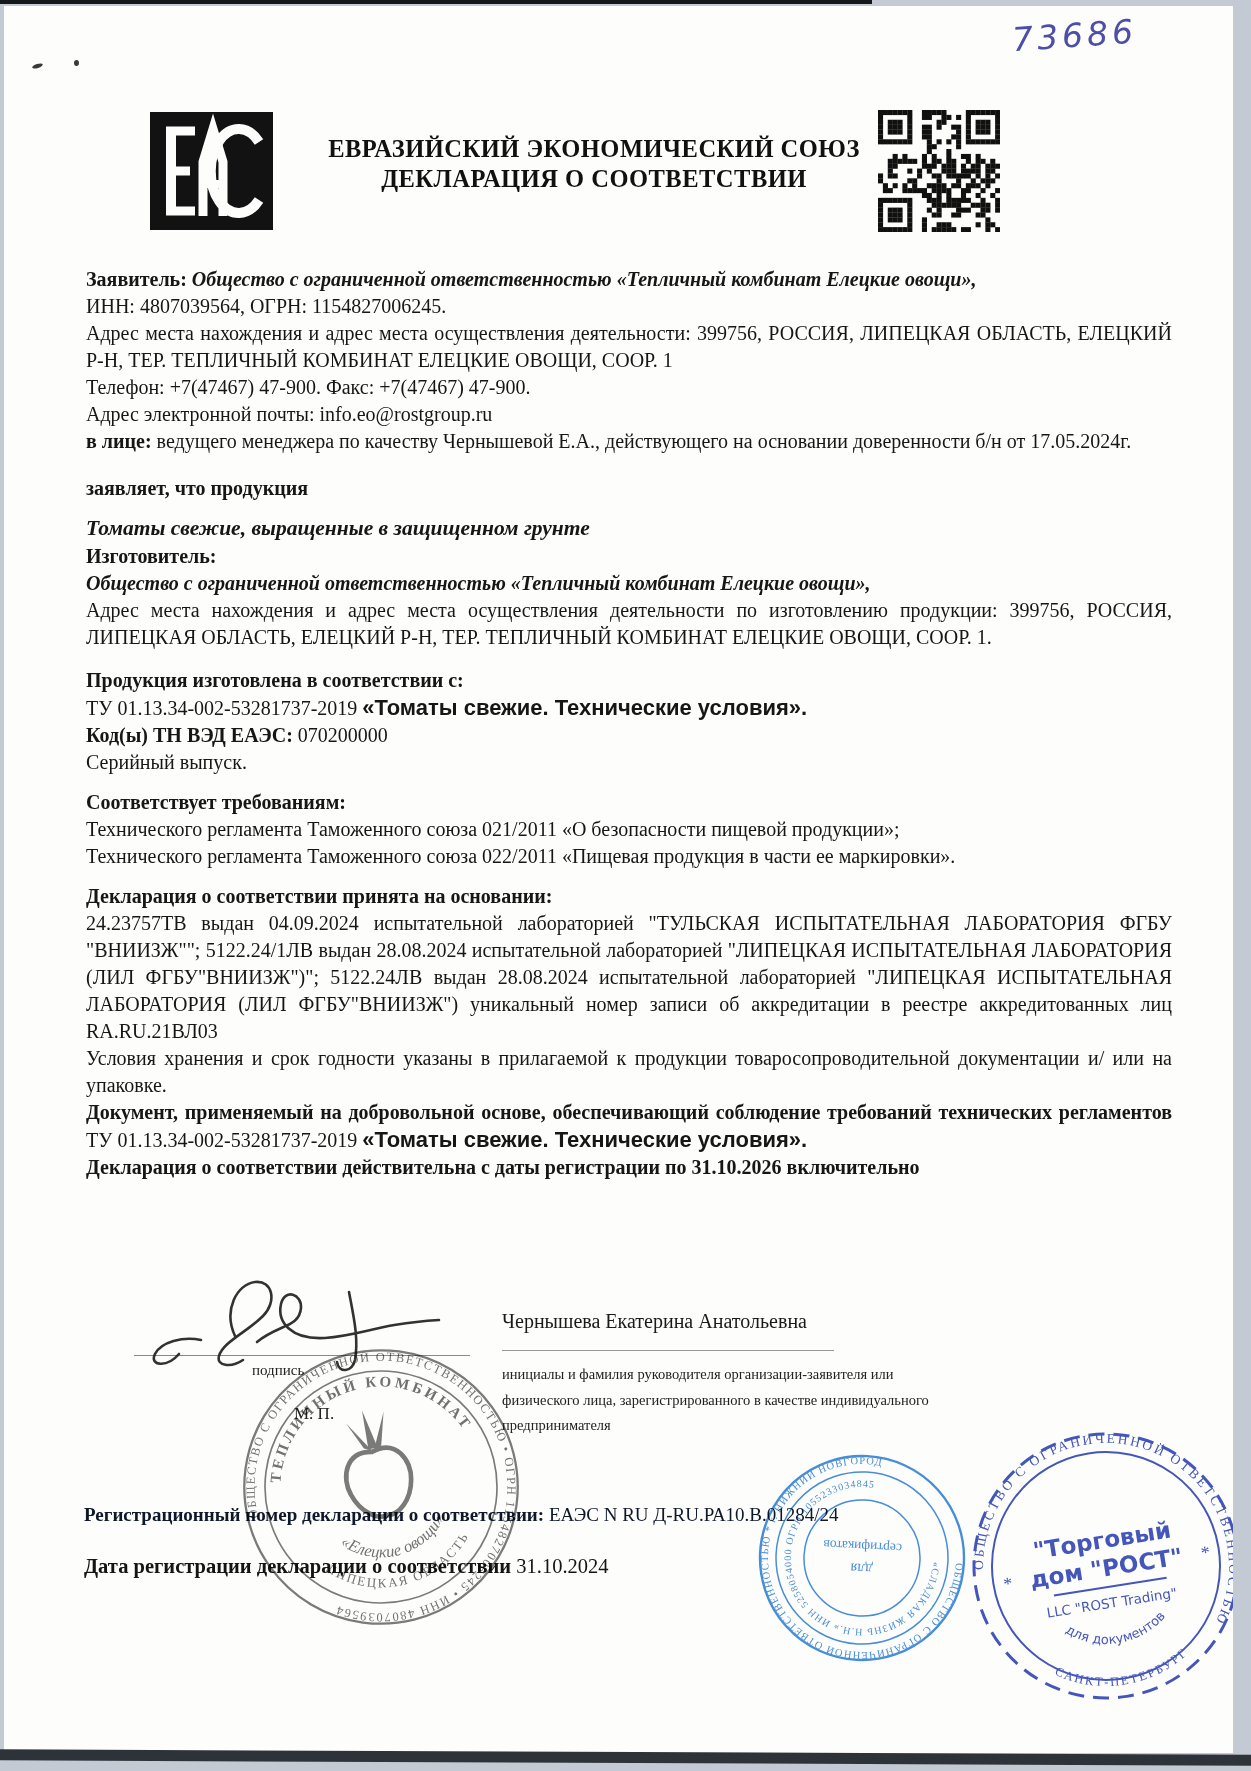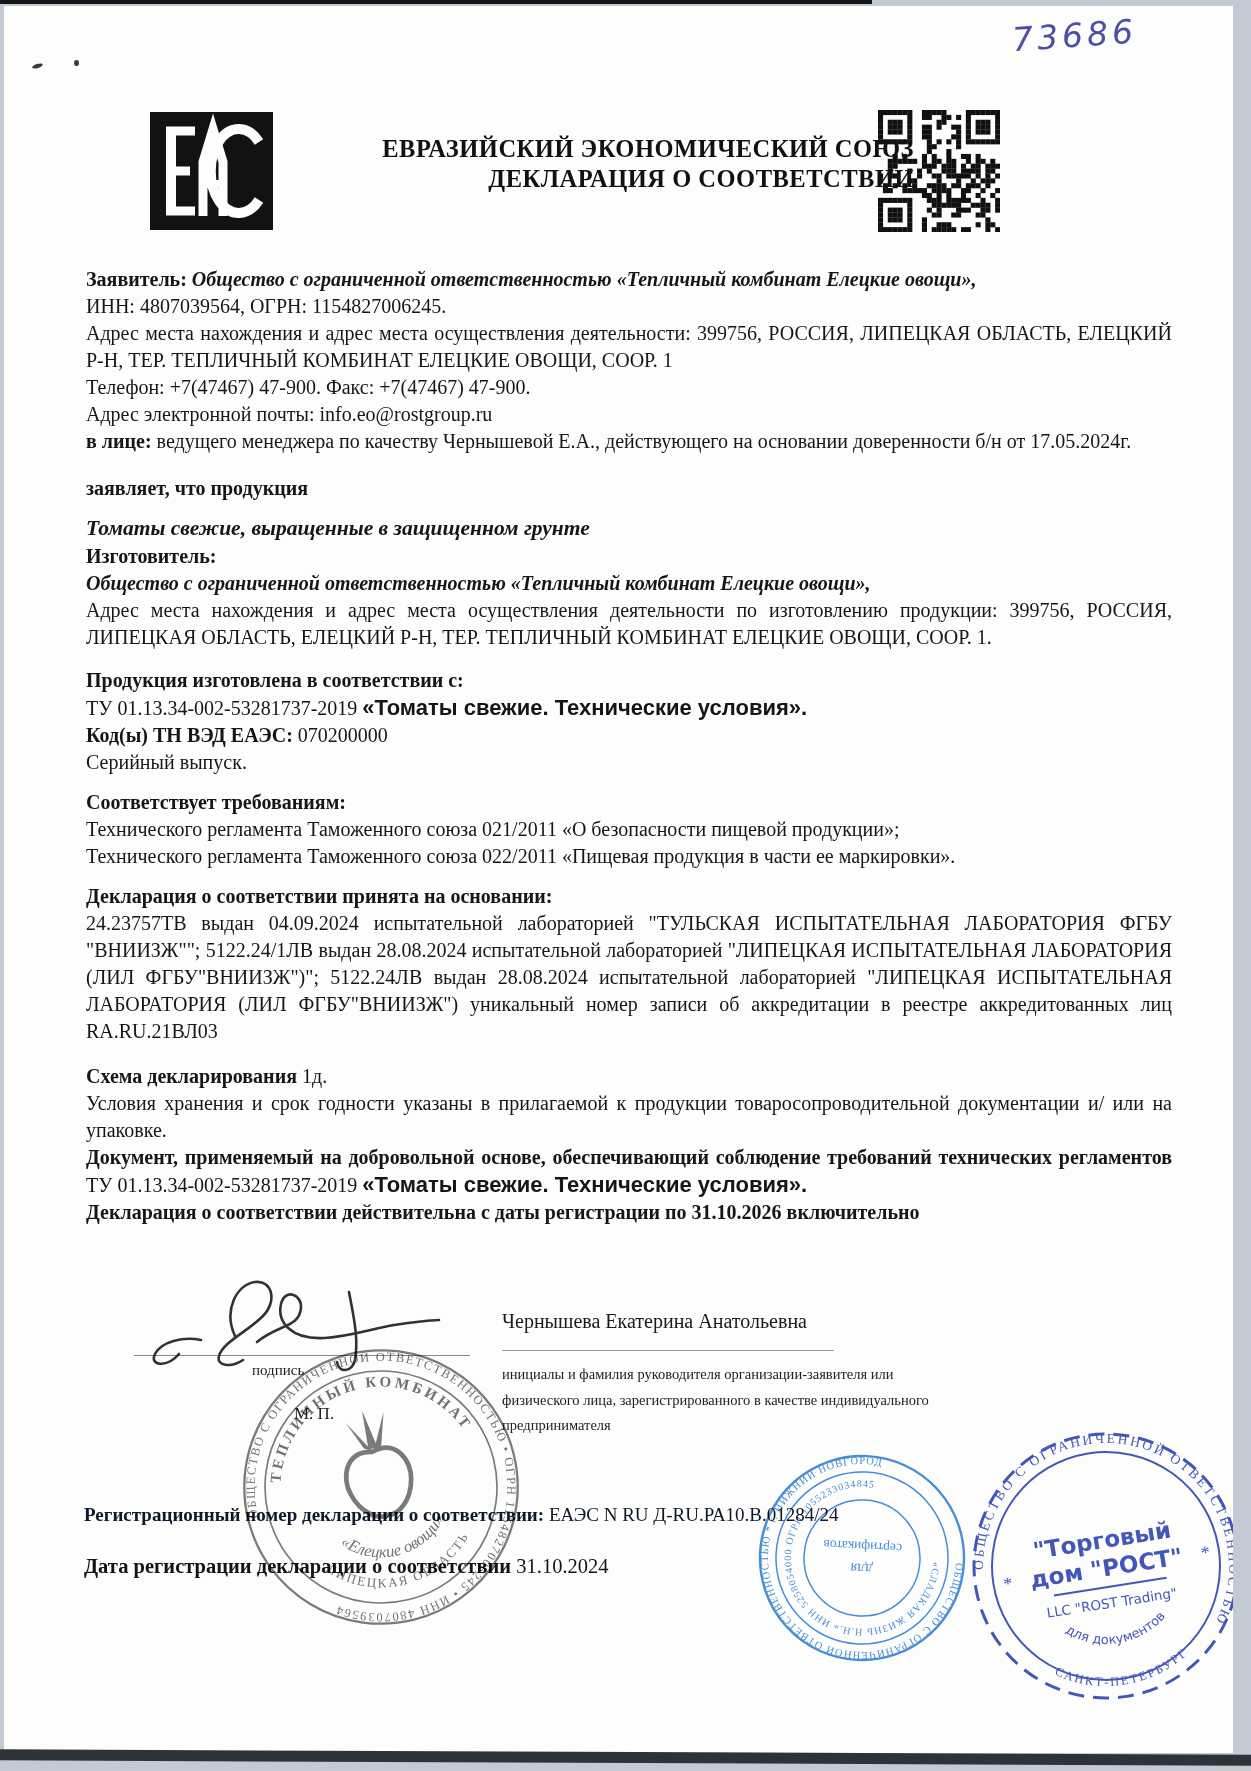--- a/index.html
+++ b/index.html
@@ -4,21 +4,21 @@
 <style>
   html,body{margin:0;padding:0;}
   body{width:1251px;height:1771px;background:#c3cad3;font-family:"Liberation Serif",serif;overflow:hidden;}
   .stage{position:relative;width:1251px;height:1771px;overflow:hidden;}
   .page{position:absolute;left:4px;top:6px;width:1229px;height:1747px;background:#fdfdfb;overflow:hidden;}
   .topline{position:absolute;left:0;top:0;width:872px;height:4px;background:#15181b;z-index:9;}
   .botline{position:absolute;left:-6px;top:1752px;width:1263px;height:11px;background:#2e3339;transform:rotate(0.25deg);z-index:9;}
   .speck{position:absolute;background:#3a3a3a;border-radius:50%;}
   .handnum{position:absolute;left:1008px;top:10px;font-family:"DejaVu Sans",sans-serif;font-style:italic;font-size:33px;letter-spacing:4px;color:var(--ink_blue);transform:rotate(-4deg);}
   .eac{position:absolute;left:146px;top:106px;width:123px;height:118px;}
-  .doc-title{position:absolute;left:270px;top:128px;width:640px;text-align:right;font-weight:bold;font-size:24.5px;line-height:30px;letter-spacing:0.5px;color:#111;}
+  .doc-title{position:absolute;left:270px;top:128px;width:640px;text-align:center;font-weight:bold;font-size:24.5px;line-height:30px;letter-spacing:0.5px;color:#111;}
   .qr{position:absolute;left:874px;top:104px;width:122px;height:122px;}
   .body-text{position:absolute;left:82px;top:260px;width:1086px;font-size:20px;line-height:27px;color:#161616;}
   .body-text p{margin:0;}
   .just{text-align:justify;}
   b{font-weight:bold;text-align:right;}
   .bi{font-weight:bold;font-style:italic;}
   .sans{font-family:"Liberation Sans",sans-serif;font-size:22px;font-weight:bold;}
   .product{font-size:21.5px;line-height:30px;}
   .mt20{margin-top:20px!important;} .mt18{margin-top:18px!important;}
   .mt16{margin-top:16px!important;} .mt14{margin-top:13px!important;} .mt12{margin-top:11px!important;}
@@ -389,21 +389,20 @@
       <p><b>Код(ы) ТН ВЭД ЕАЭС:</b> <span>070200000</span></p>
       <p>Серийный выпуск.</p>
 
       <p class="mt14"><b>Соответствует требованиям:</b></p>
       <p>Технического регламента Таможенного союза 021/2011 «О безопасности пищевой продукции»;</p>
       <p>Технического регламента Таможенного союза 022/2011 «Пищевая продукция в части ее маркировки».</p>
 
       <p class="mt14"><b>Декларация о соответствии принята на основании:</b></p>
       <p class="just">24.23757ТВ выдан 04.09.2024 испытательной лабораторией "ТУЛЬСКАЯ ИСПЫТАТЕЛЬНАЯ ЛАБОРАТОРИЯ ФГБУ "ВНИИЗЖ""; 5122.24/1ЛВ выдан 28.08.2024 испытательной лабораторией "ЛИПЕЦКАЯ ИСПЫТАТЕЛЬНАЯ ЛАБОРАТОРИЯ (ЛИЛ ФГБУ"ВНИИЗЖ")"; 5122.24ЛВ выдан 28.08.2024 испытательной лабораторией "ЛИПЕЦКАЯ ИСПЫТАТЕЛЬНАЯ ЛАБОРАТОРИЯ (ЛИЛ ФГБУ"ВНИИЗЖ") уникальный номер записи об аккредитации в реестре аккредитованных лиц RA.RU.21ВЛ03</p>
 
-      <p class="mt18"><b>Схема декларирования</b> <span>1д.</span></p>
 
       <p class="just">Условия хранения и срок годности указаны в прилагаемой к продукции товаросопроводительной документации и/ или на упаковке.</p>
       <p class="just"><b>Документ, применяемый на добровольной основе, обеспечивающий соблюдение требований технических регламентов</b><span> ТУ 01.13.34-002-53281737-2019 </span><span class="sans">«Томаты свежие. Технические условия».</span></p>
       <p><b>Декларация о соответствии действительна с даты регистрации по 31.10.2026 включительно</b></p>
     </div>
 
     <svg class="sig-svg" width="340" height="115" viewBox="0 0 340 115">
       <g stroke="#1d1d1d" stroke-width="2.6" fill="none" stroke-linecap="round" opacity="0.9">
         <path d="M96,78 C84,52 98,26 116,24 C134,22 138,44 124,58 C108,74 84,84 80,98 C77,108 92,110 104,102"></path>
         <path d="M40,96 C28,110 10,108 16,96 C22,84 44,78 62,82"></path>

